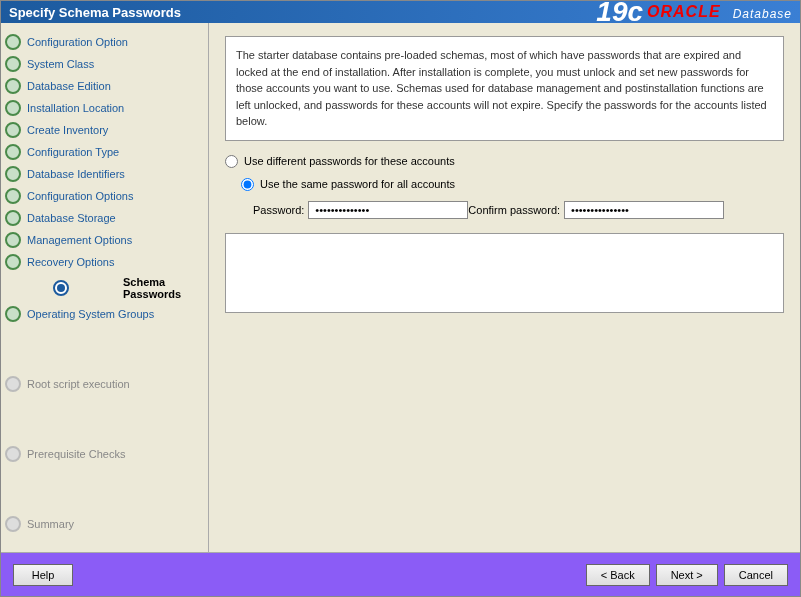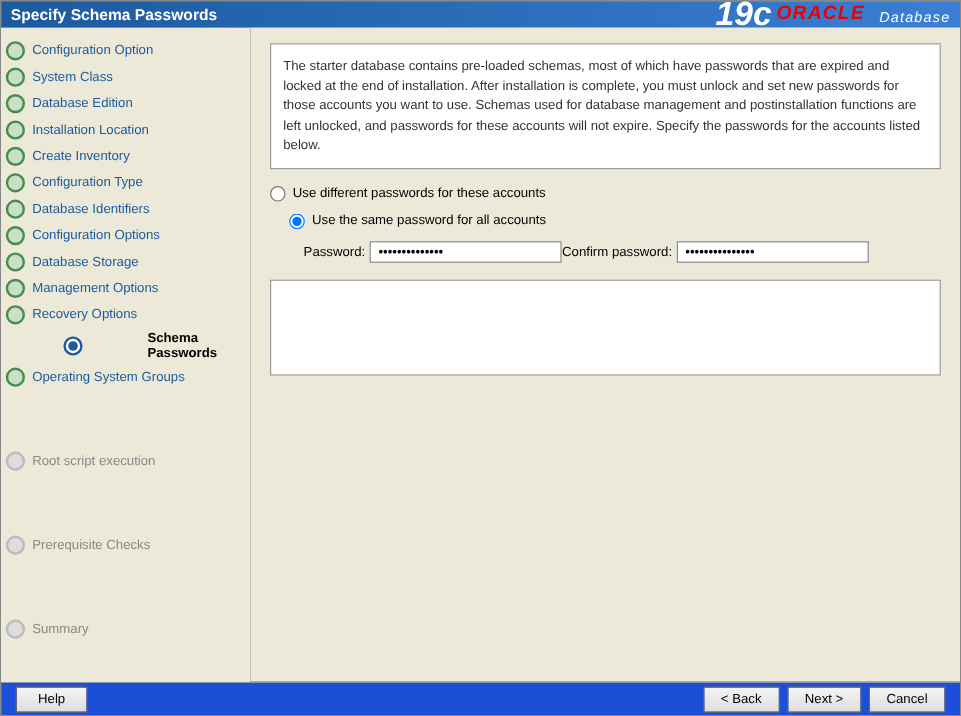--- a/index.html
+++ b/index.html
@@ -216,22 +216,22 @@
       border: 1px solid #999;
       min-height: 80px;
       margin-top: 6px;
     }
     .bottom-bar {
       border-top: 1px solid #aaa;
       padding: 6px 12px;
       display: flex;
       align-items: center;
       justify-content: space-between;
-      background: #1d4ed8;
-      height: 28px;
+      background: #8b5cf6;
+      height: 44px;
     }
     .bottom-right {
       display: flex;
       gap: 6px;
     }
     .btn {
       padding: 4px 14px;
       font-size: 11px;
       border: 1px solid #666;
       background: linear-gradient(to bottom, #f5f5f5, #ddd);

